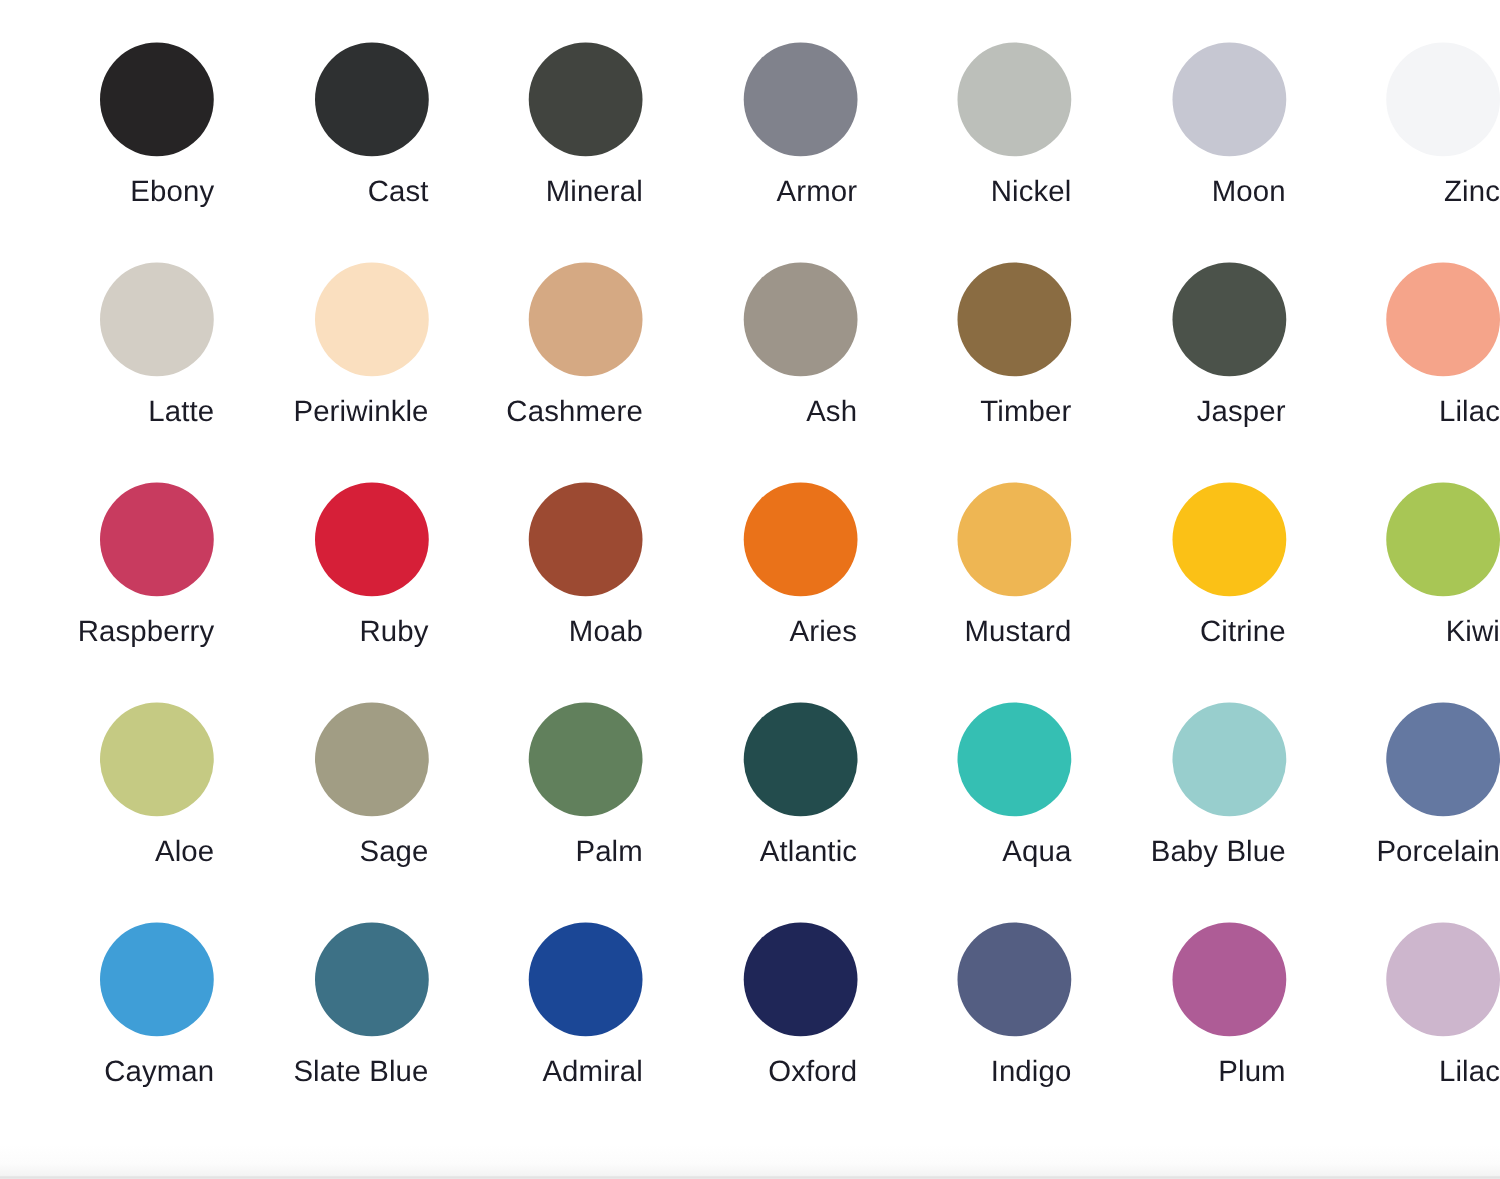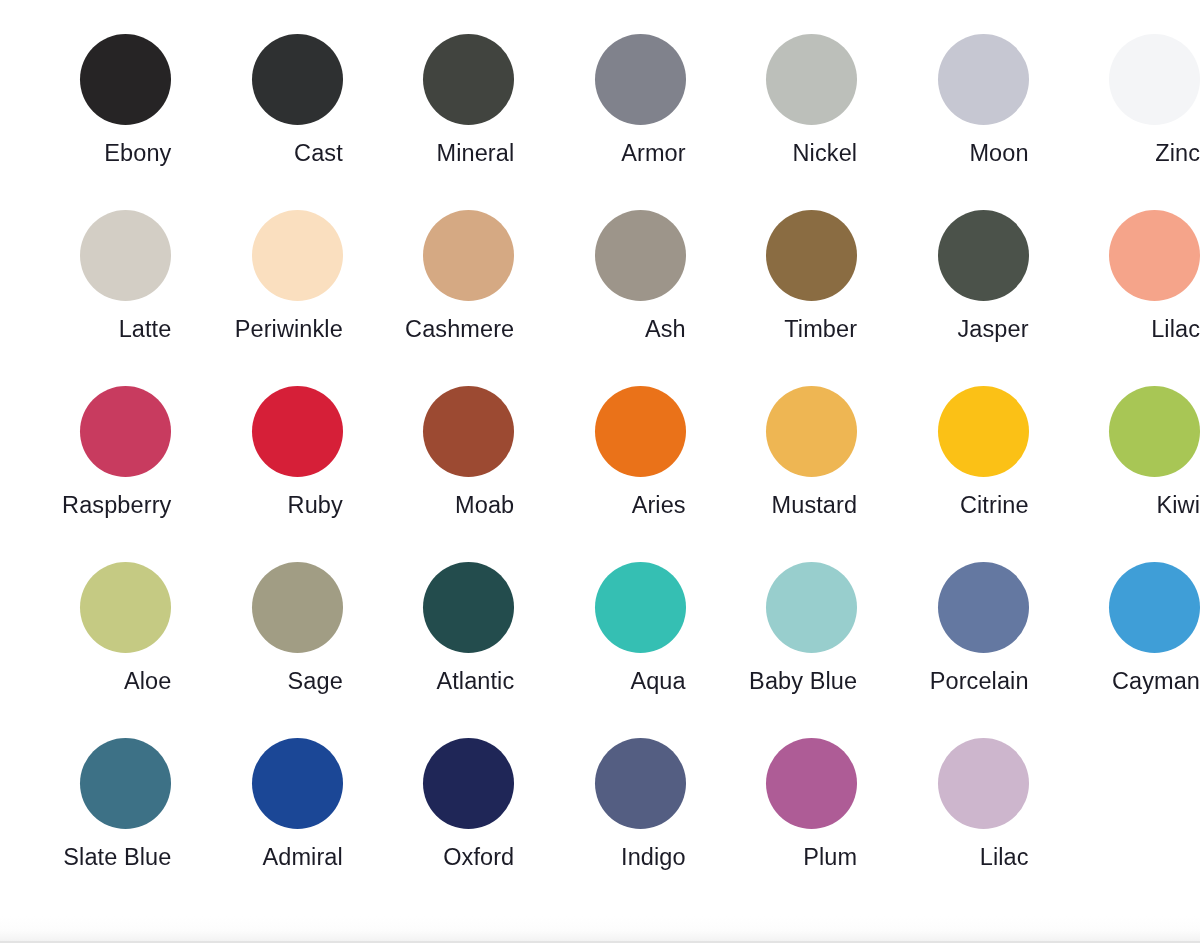--- a/index.html
+++ b/index.html
@@ -164,20 +164,24 @@
     </div>
     <div class="swatch">
       <div class="swatch-dot" style="background: rgb(197, 202, 131);"></div>
       <div class="swatch-label">Aloe</div>
     </div>
     <div class="swatch">
       <div class="swatch-dot" style="background: rgb(161, 157, 132);"></div>
       <div class="swatch-label">Sage</div>
     </div>
     <div class="swatch">
+      <div class="swatch-dot" style="background: rgb(97, 128, 92);"></div>
+      <div class="swatch-label">Palm</div>
+    </div>
+    <div class="swatch">
       <div class="swatch-dot" style="background: rgb(35, 76, 77);"></div>
       <div class="swatch-label">Atlantic</div>
     </div>
     <div class="swatch">
       <div class="swatch-dot" style="background: rgb(53, 191, 179);"></div>
       <div class="swatch-label">Aqua</div>
     </div>
     <div class="swatch">
       <div class="swatch-dot" style="background: rgb(152, 206, 205);"></div>
       <div class="swatch-label">Baby Blue</div>

